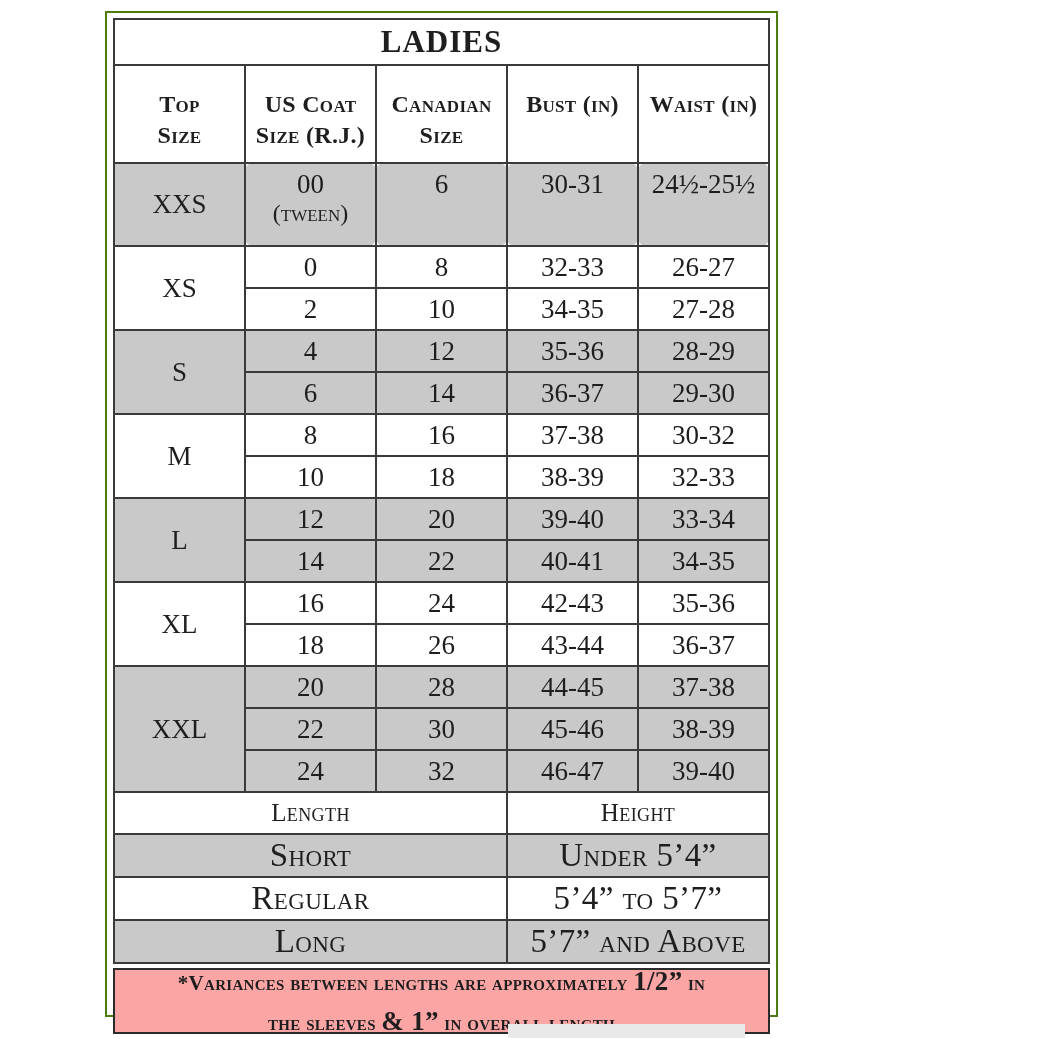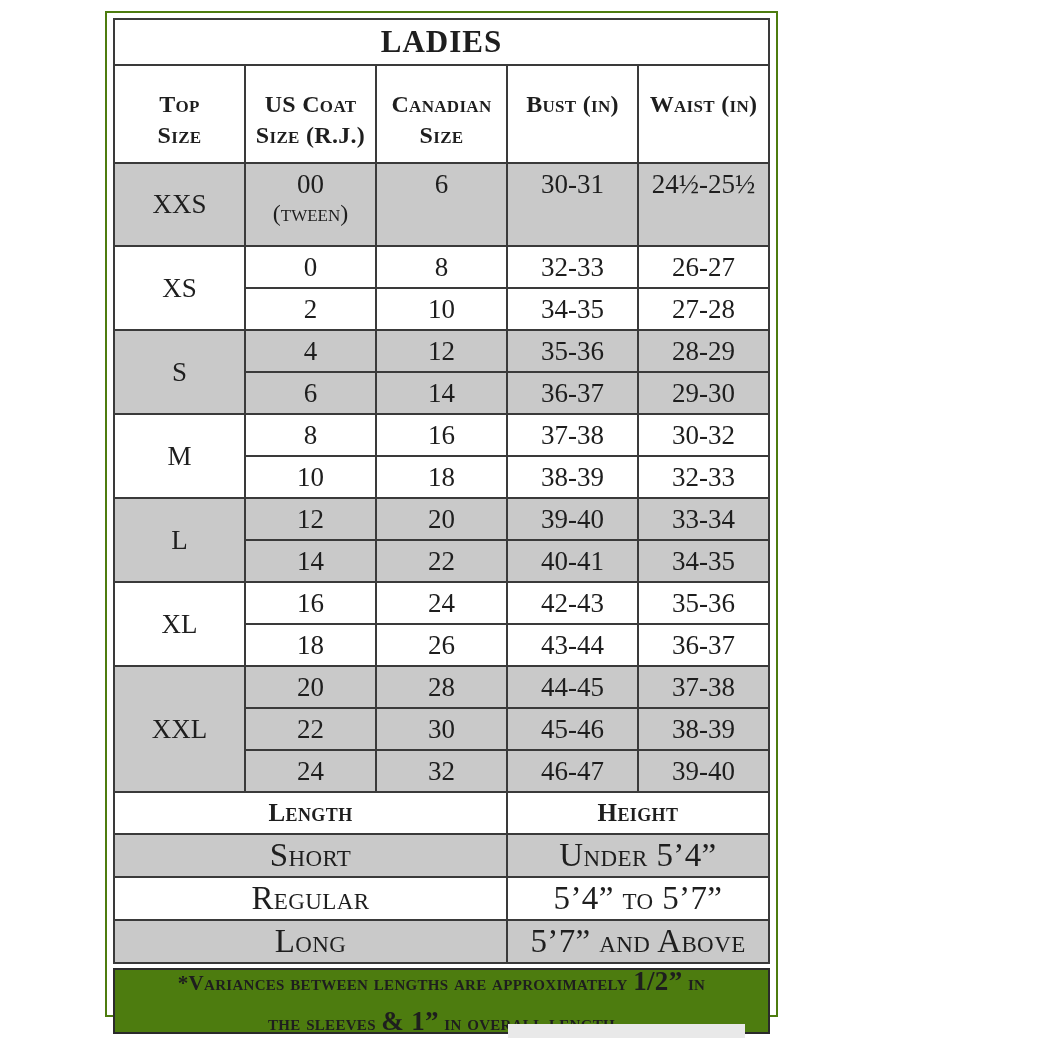--- a/index.html
+++ b/index.html
@@ -56,40 +56,41 @@
     letter-spacing: 0.3px;
   }
 
   tr.data td {
     font-size: 27px;
     height: 40px;
   }
   tr.data td.top-al {
     vertical-align: top;
     padding-top: 5px;
+    border-radius: 8px;
   }
   tr.xxs-row td {
     height: 76px;
   }
   td.size-label {
     font-size: 27px;
     vertical-align: middle !important;
     padding-top: 0 !important;
   }
   .note {
     font-variant: small-caps;
     font-size: 24px;
     line-height: 1.15;
   }
 
   tr.shaded td { background: #c9c9c9; }
 
   tr.lh-hdr td {
     height: 40px;
-    font-weight: bold;
+    font-weight: normal;
     font-variant: small-caps;
     font-size: 25px;
     letter-spacing: 0.4px;
   }
   tr.lh td {
     height: 41px;
     font-variant: small-caps;
     font-size: 33px;
     letter-spacing: 0.4px;
   }
@@ -97,21 +98,21 @@
   .footnote-box {
     margin-top: 4px;
     width: 657px;
     height: 66px;
     box-sizing: border-box;
     border: 2px solid #2b2b2b;
     display: flex;
     align-items: center;
     justify-content: center;
     text-align: center;
-    background: #4d7c0f;
+    background: #fca5a5;
   }
   .footnote-text {
     font-variant: small-caps;
     font-weight: bold;
     font-size: 21px;
     line-height: 1.5;
     letter-spacing: 0.3px;
   }
   .footnote-text .big {
     font-variant: normal;

